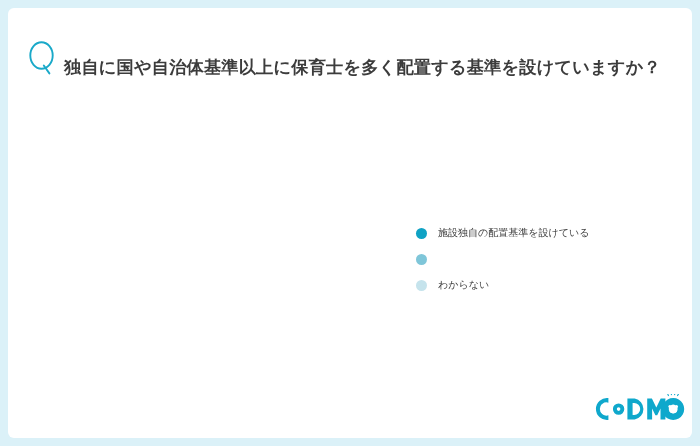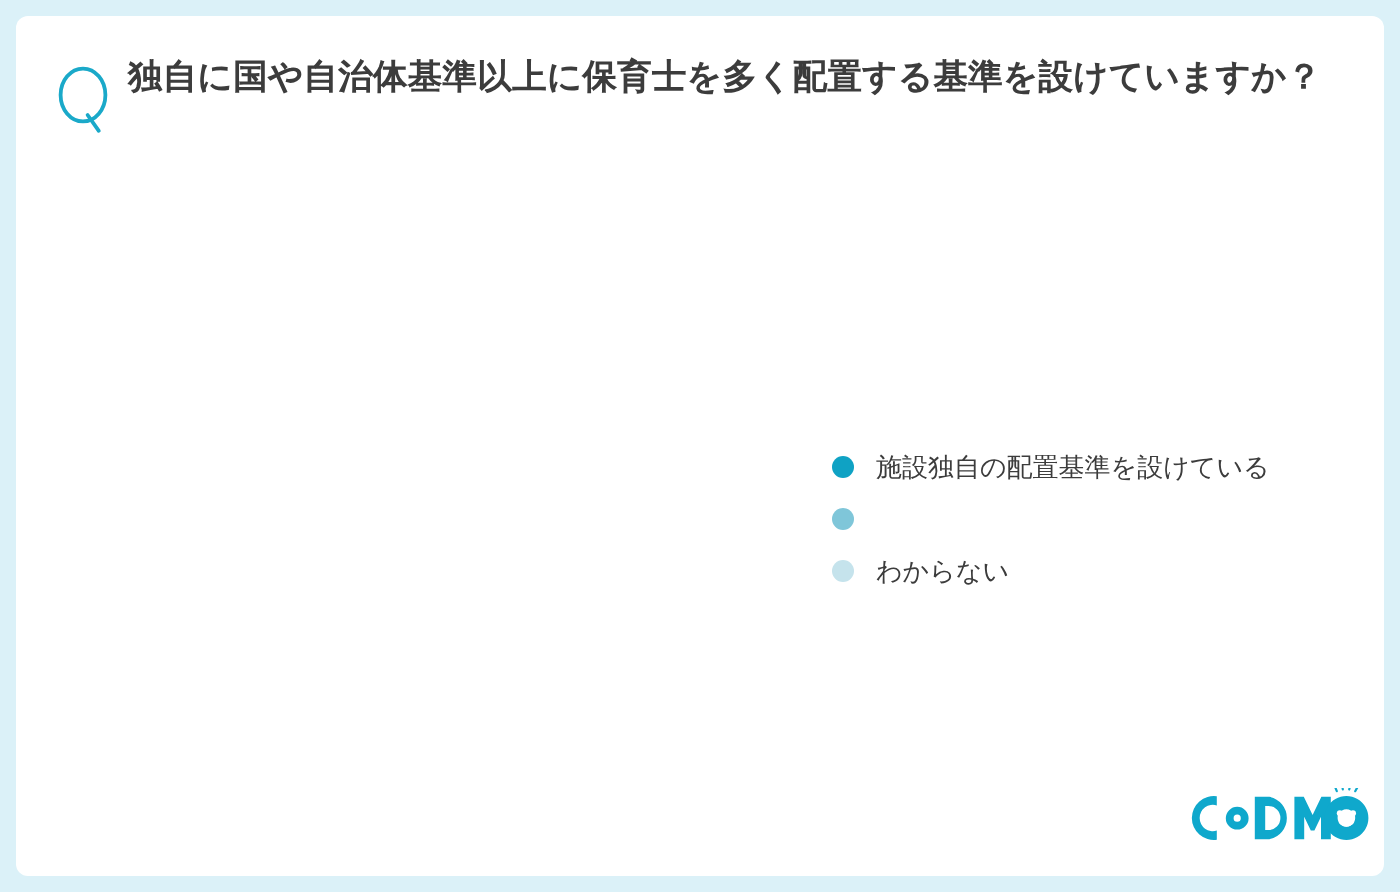--- a/index.html
+++ b/index.html
@@ -25,21 +25,21 @@
   }
 
   
   #header {
     position: absolute;
     left: 0;
     top: 22px;
     width: 684px;
     height: 46px;
     display: flex;
-    align-items: flex-start;
+    align-items: flex-end;
   }
   #q-icon {
     width: 44px;
     margin-left: 12px;
     display: flex;
     align-items: center;
     justify-content: center;
     flex: 0 0 auto;
   }
   #page-title {
@@ -81,21 +81,21 @@
     height: 26px;
   }
   .legend-dot {
     width: 11px;
     height: 11px;
     border-radius: 50%;
     flex: 0 0 auto;
     margin-right: 11px;
   }
   .legend-label {
-    font-size: 13px;
+    font-size: 10px;
     color: #3c3c3c;
     white-space: nowrap;
     line-height: 1;
   }
 
   
   #logo {
     position: absolute;
     left: 585px;
     top: 386px;

